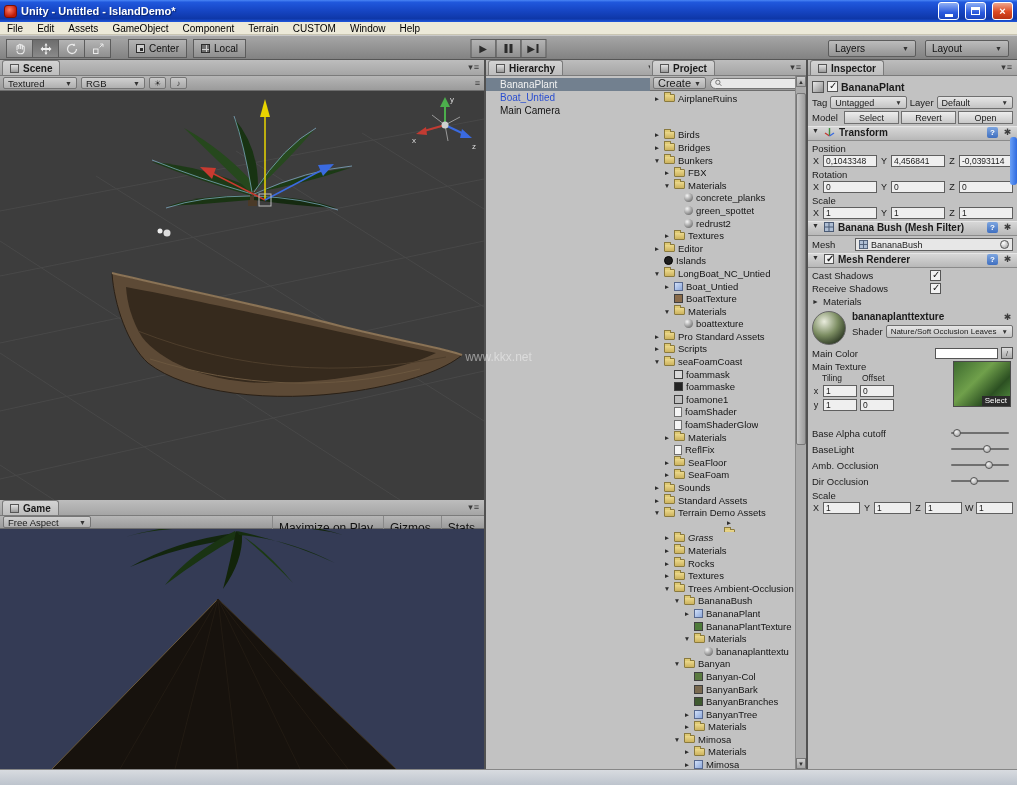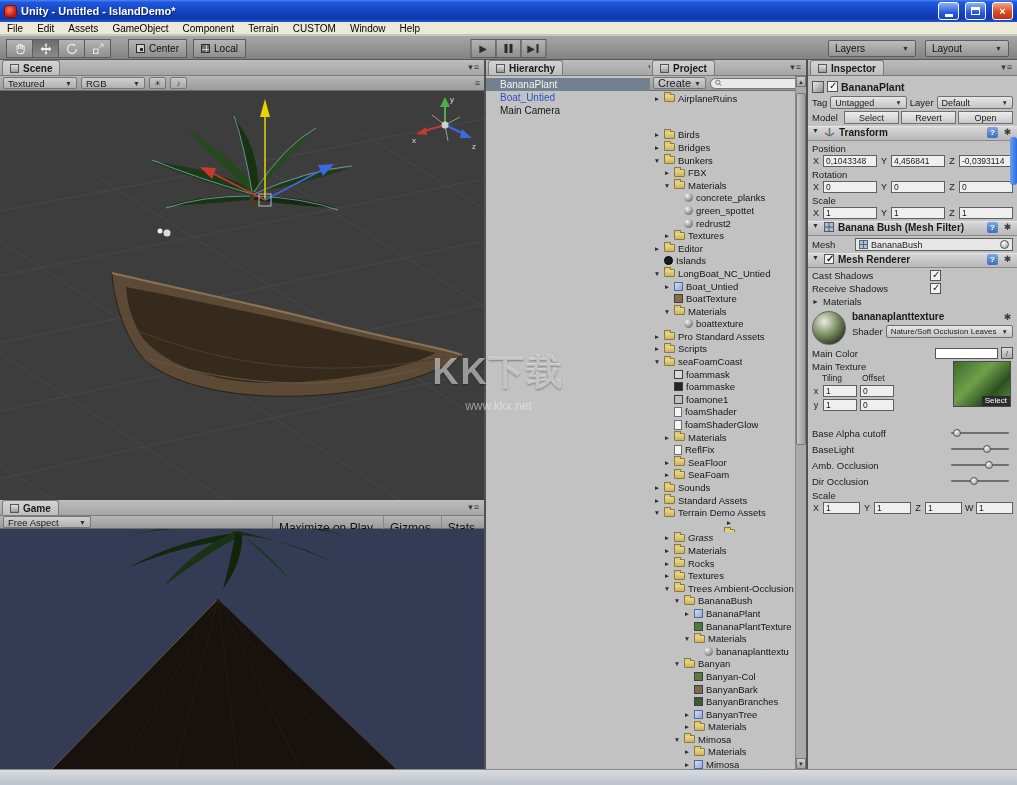--- a/index.html
+++ b/index.html
@@ -871,15 +871,14 @@
       <span class="axlab">W</span>
         <span class="field">1</span>
     </div>
   </div>
 </div>
 
 <div class="statusbar"></div>
 <div class="blue-artifact"></div>
 
 <div class="watermark">
-  <div class="wm-title">KK下载</div>
   <div class="wm-url">www.kkx.net</div>
 </div>
 
 </body></html>

